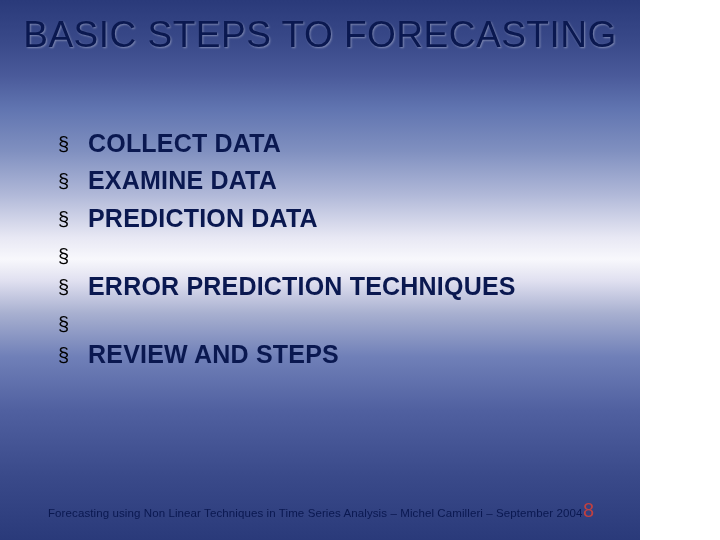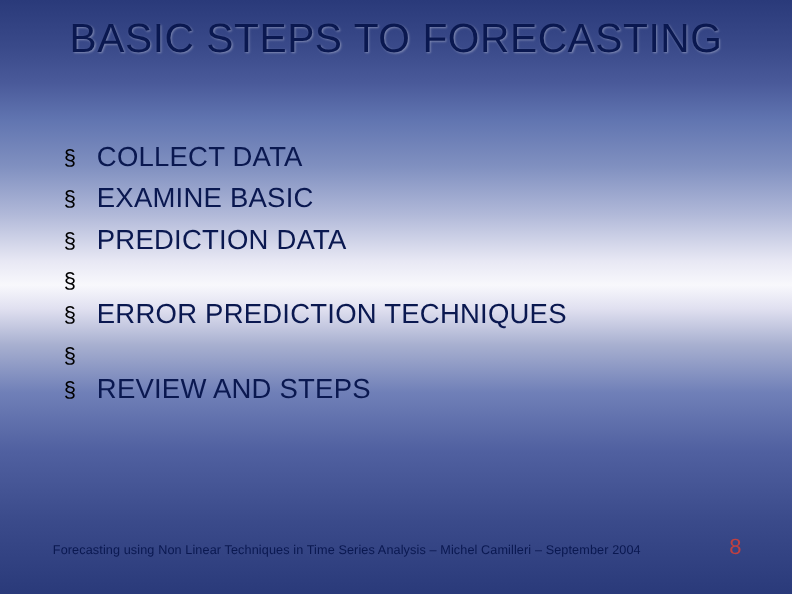--- a/index.html
+++ b/index.html
@@ -5,21 +5,21 @@
   html, body {
     margin: 0;
     padding: 0;
     width: 720px;
     height: 540px;
     overflow: hidden;
     font-family: Arial, Helvetica, sans-serif;
   }
   .slide {
     position: relative;
-    width: 720px;
+    width: 640px;
     height: 540px;
     background:
       linear-gradient(
         to bottom,
         #2a3a7a 0%,
         #3a4a8a 8%,
         #4a5a9a 14%,
         #6074b0 20%,
         #8090c0 28%,
         #b0b8d8 36%,
@@ -63,26 +63,26 @@
     font-size: 20px;
     width: 30px;
     flex: 0 0 30px;
     text-align: left;
     position: relative;
     top: 4px;
   }
   .item-text {
     color: #0a1850;
     font-size: 25px;
-    font-weight: 400;
+    font-weight: 700;
     letter-spacing: 0.2px;
   }
   .footer {
     position: absolute;
-    bottom: 30px;
+    bottom: 18px;
     left: 48px;
     right: 40px;
     display: flex;
     justify-content: space-between;
     align-items: baseline;
   }
   .footer-text {
     color: #0a1850;
     font-size: 11.5px;
     letter-spacing: 0.1px;
@@ -101,21 +101,21 @@
 
   <div class="title">BASIC STEPS TO FORECASTING</div>
 
   <div class="body">
     <div class="item">
       <span class="bullet">§</span>
       <span class="item-text">COLLECT DATA</span>
     </div>
     <div class="item">
       <span class="bullet">§</span>
-      <span class="item-text">EXAMINE BASIC</span>
+      <span class="item-text">EXAMINE DATA</span>
     </div>
     <div class="item">
       <span class="bullet">§</span>
       <span class="item-text">PREDICTION DATA</span>
     </div>
     <div class="item">
       <span class="bullet">§</span>
     </div>
     <div class="item">
       <span class="bullet">§</span>

